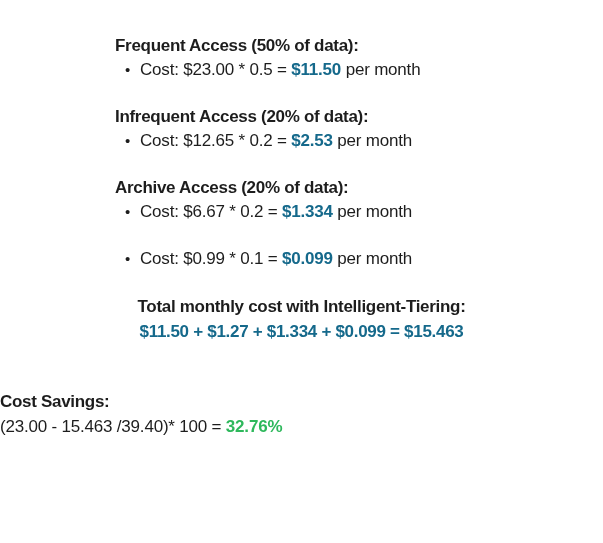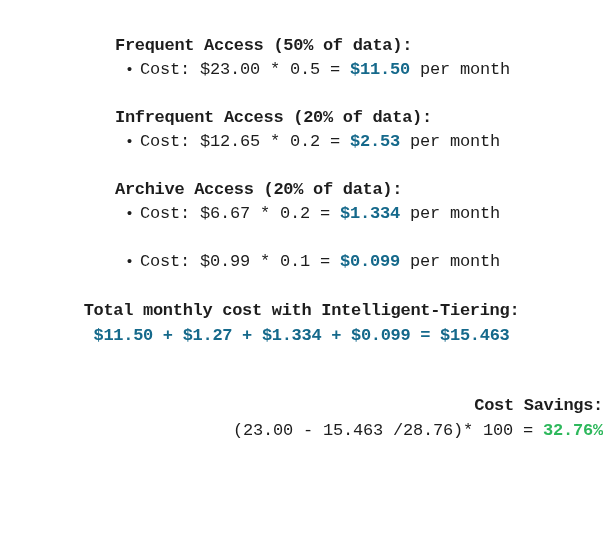--- a/index.html
+++ b/index.html
@@ -3,21 +3,21 @@
 <meta charset="utf-8">
 <style>
   * { margin: 0; padding: 0; box-sizing: border-box; }
   html, body { background: #ffffff; }
   .canvas {
     position: relative;
     width: 603px;
     height: 543px;
     background: #ffffff;
     overflow: hidden;
-    font-family: Liberation Mono, monospace;
+    font-family: Liberation Sans, sans-serif;
     font-size: 17px;
     color: #1d1d1d;
     letter-spacing: -0.2px;
   }
   .tiers { padding-top: 34px; }
   .tier { margin-left: 115px; margin-bottom: 23px; }
   .tier-heading {
     font-weight: 700;
     font-size: 17px;
     line-height: 24px;
@@ -42,21 +42,21 @@
     text-align: center;
     line-height: 25px;
   }
   .center-heading {
     font-weight: 700;
     letter-spacing: -0.3px;
   }
   .equation { letter-spacing: -0.3px; }
   .savings-block {
     margin-top: 45px;
-    text-align: right;
+    text-align: left;
     line-height: 25px;
   }
   .formula { color: #1d1d1d; }
 </style>
 </head>
 <body>
 
 <div class="canvas">
 
   <div class="tiers">
@@ -94,16 +94,16 @@
 
   </div>
 
   <div class="total-block">
     <p class="center-heading">Total monthly cost with Intelligent-Tiering:</p>
     <p class="equation hl-teal">$11.50 + $1.27 + $1.334 + $0.099 = $15.463</p>
   </div>
 
   <div class="savings-block">
     <p class="center-heading">Cost Savings:</p>
-    <p class="formula"><span>(23.00 - 15.463 /28.76)* 100 = </span><span class="hl-green">32.76%</span></p>
+    <p class="formula"><span>(23.00 - 15.463 /39.40)* 100 = </span><span class="hl-green">32.76%</span></p>
   </div>
 
 </div>
 
 </body></html>

